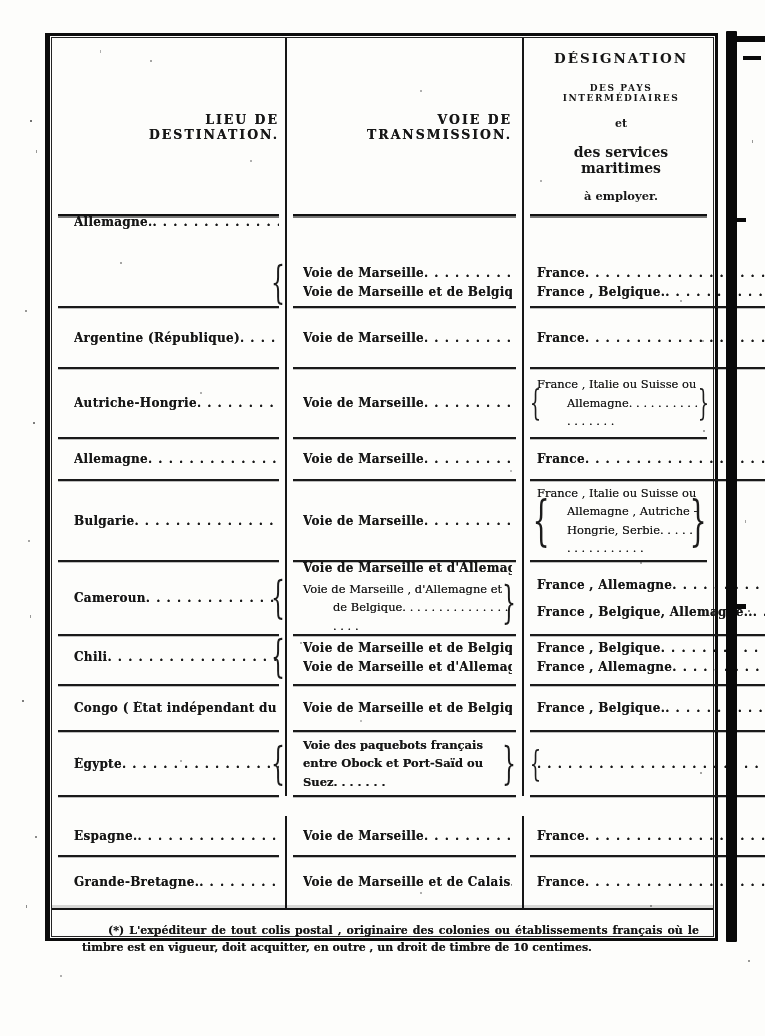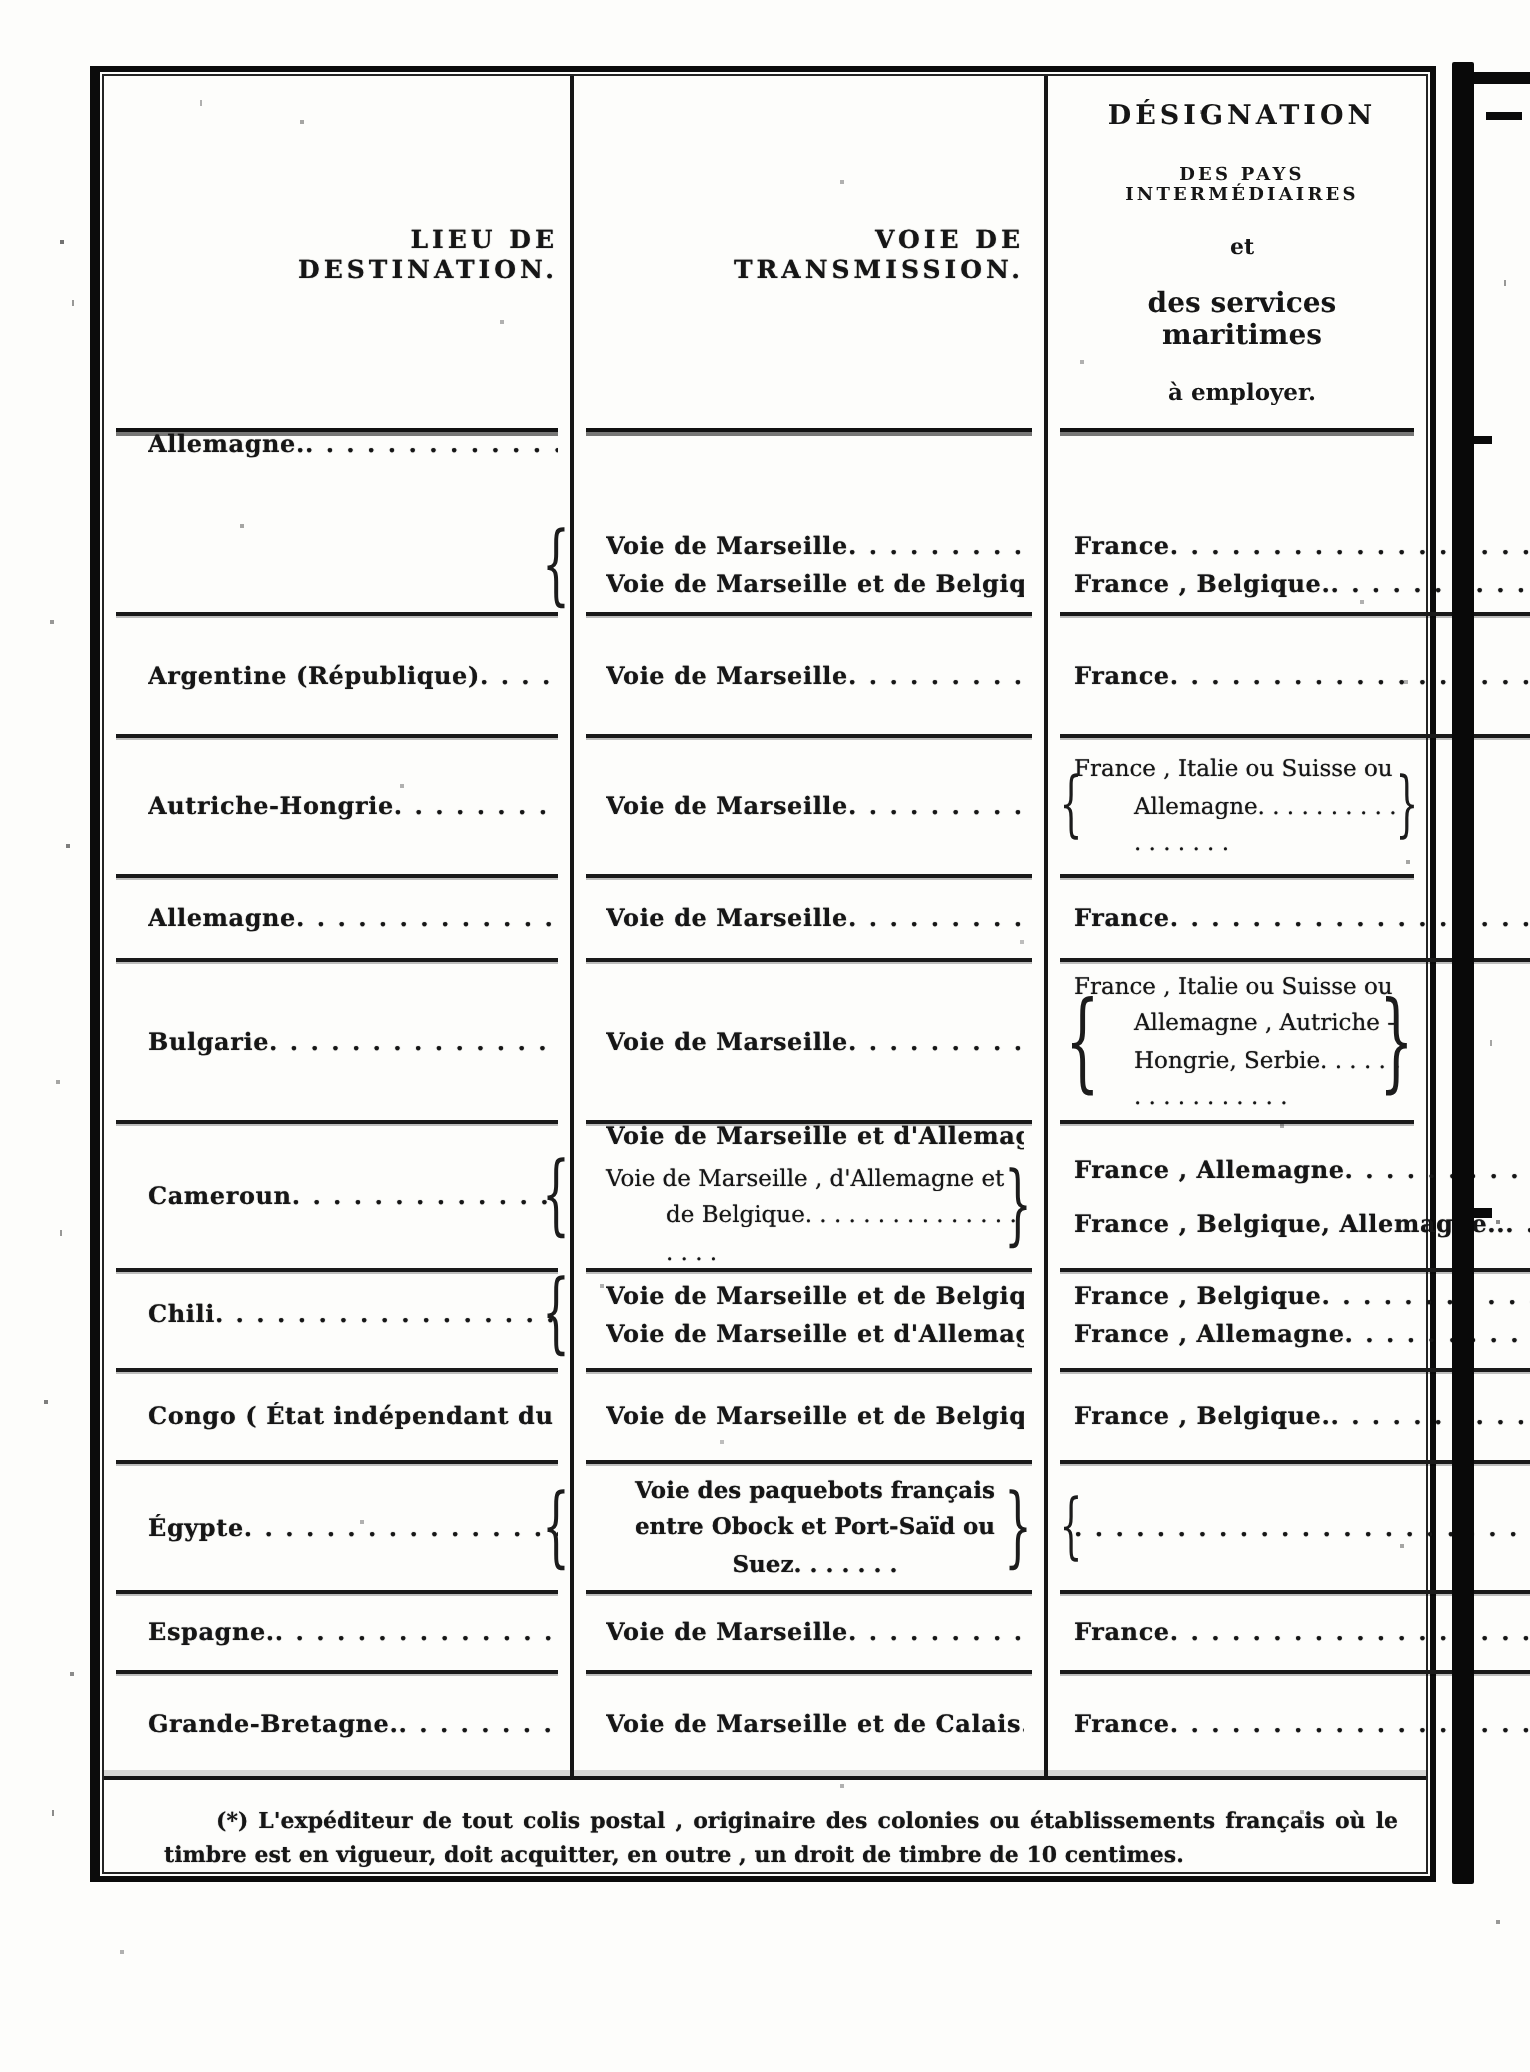--- a/index.html
+++ b/index.html
@@ -37,34 +37,34 @@
     content:""; position:absolute; left:6px; right:6px; bottom:-1px;
     border-bottom:2px solid #111; box-shadow:0 2px 0 rgba(10,10,10,.55);
   }
   .lastrow .cell::after { display:none; }
 
   
   .hhd { height:177px; }
   .hr0 { height:92px; } .hr1 { height:61px; } .hr2 { height:70px; }
   .hr3 { height:42px; } .hr4 { height:81px; } .hr5 { height:68px; }
   .hr6 { height:56px; } .hr7 { height:46px; } .hr8 { height:65px; }
-  .hr9 { height:40px; } .hr10 { height:52px; }
+  .hr9 { height:40px;margin-top:20px; } .hr10 { height:52px; }
 
   
   .lead { display:flex; align-items:baseline; overflow:hidden; white-space:nowrap;
           font-weight:700; font-size:12px; letter-spacing:.3px;
           text-shadow:0 0 .5px rgba(0,0,0,.65); }
   .dots { flex:1 1 auto; overflow:hidden; }
   .dots::after {
     content:". . . . . . . . . . . . . . . . . . . . . . . . . . . . . . . . . . . . . . . . . . . . . .";
     letter-spacing:1px; font-weight:700;
   }
   .hang { font-weight:400; font-size:11.5px; line-height:1.6; padding-left:30px;
           text-indent:-30px; text-shadow:0 0 .5px rgba(0,0,0,.65); }
-  .ctr  { font-weight:700; font-size:11.5px; line-height:1.6; text-align:center;
+  .ctr  { font-weight:700; font-size:11.5px; line-height:1.6; text-align:left;
           text-shadow:0 0 .5px rgba(0,0,0,.65); }
   .gap6 > * + * { margin-top:5px; }
   .gap14 > * + * { margin-top:13px; }
   .endalign { justify-content:flex-end; padding-bottom:8px; }
   .endalign1 { justify-content:flex-start; padding-bottom:22px; }
 
   
   .hd-main { text-align:right; font-weight:700; font-size:12.5px; letter-spacing:2px;
              text-shadow:0 0 .5px rgba(0,0,0,.7); }
   .hd3 { align-items:center; justify-content:center; text-align:center; }

